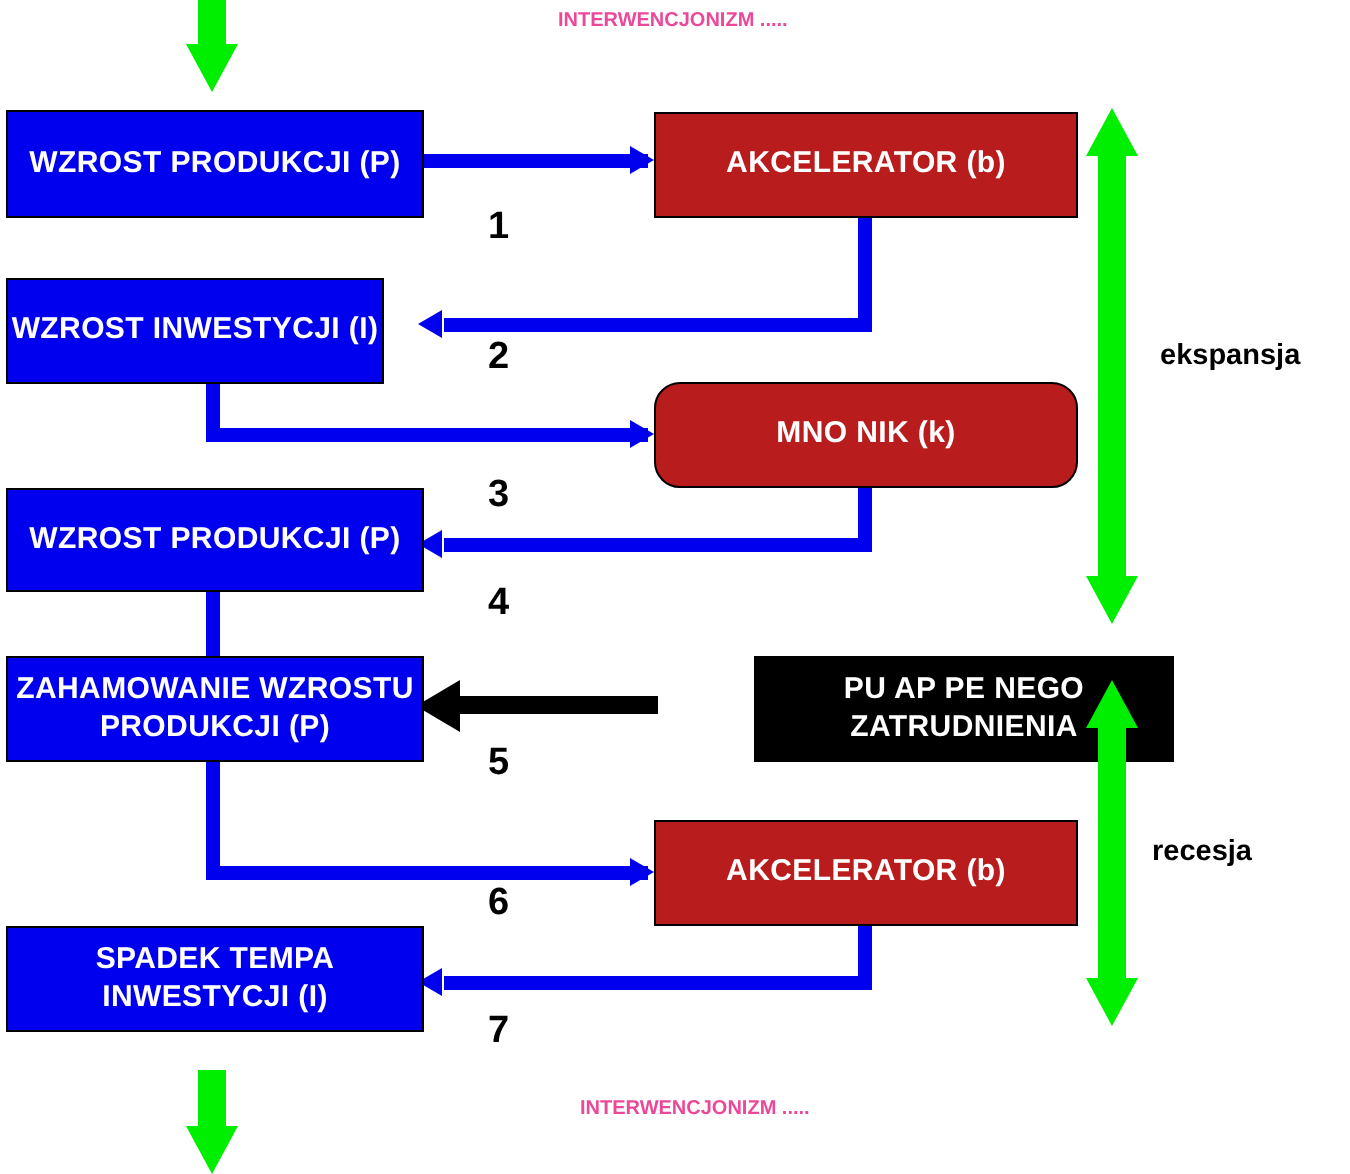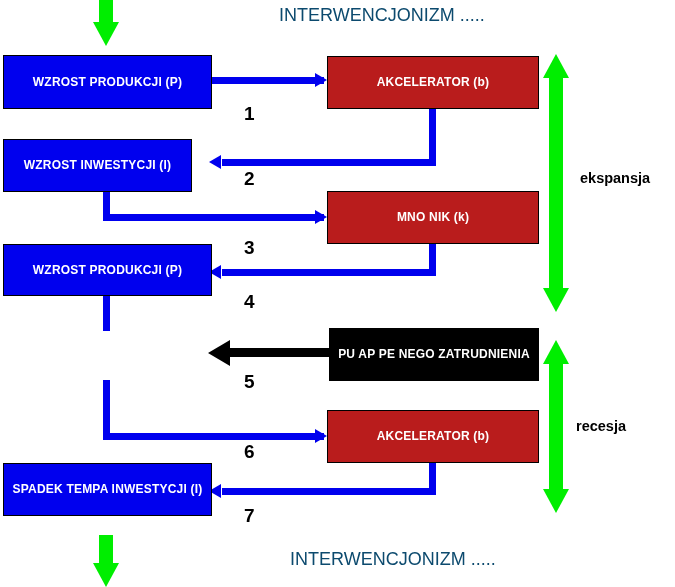--- a/index.html
+++ b/index.html
@@ -20,27 +20,27 @@
   .box {
     position: absolute;
     box-sizing: border-box;
     border: 1px solid #000000;
     display: flex;
     align-items: center;
     justify-content: center;
     text-align: center;
     color: #ffffff;
     font-weight: bold;
-    font-size: 12px;
+    font-size: 15px;
     line-height: 1.25;
     letter-spacing: 0.2px;
   }
   .box.blue { background: #0000ee; }
   .box.red  { background: #b91c1c; }
-  .box.black{ background: #000000; }
+  .box.black{ background: #000000; margin-left: 48px; }
 
   .seg {
     position: absolute;
     background: #0000ee;
   }
   .seg.black-line { background: #000000; }
 
   .arrowhead {
     position: absolute;
     width: 0;
@@ -65,23 +65,23 @@
   .num {
     position: absolute;
     color: #000000;
     font-weight: bold;
     font-size: 19px;
     font-family: "Liberation Sans", sans-serif;
   }
 
   .caption {
     position: absolute;
-    color: #0c4a6e;
-    font-weight: normal;
-    font-size: 18px;
+    color: #ec4899;
+    font-weight: bold;
+    font-size: 10px;
     white-space: nowrap;
   }
   .phase-label {
     position: absolute;
     color: #000000;
     font-weight: bold;
     font-size: 14.5px;
     white-space: nowrap;
   }
 
@@ -146,24 +146,25 @@
   <div class="seg" style="left:429px; top:462px; width:7px; height:33px;"></div>
   <div class="seg" style="left:222px; top:488px; width:214px; height:7px;"></div>
   <div class="arrowhead ah-left-blue" style="left:209px; top:484px;"></div>
 
   <div class="box blue" style="left:3px; top:55px; width:209px; height:54px;">WZROST PRODUKCJI (P)</div>
 
   <div class="box red" style="left:327px; top:56px; width:212px; height:53px;">AKCELERATOR (b)</div>
 
   <div class="box blue" style="left:3px; top:139px; width:189px; height:53px;">WZROST INWESTYCJI (I)</div>
 
-  <div class="box red" style="left:327px; top:191px; width:212px; height:53px;">MNO NIK (k)</div>
+  <div class="box red" style="left:327px; top:191px; width:212px; height:53px;border-radius:13px;">MNO NIK (k)</div>
 
   <div class="box blue" style="left:3px; top:244px; width:209px; height:52px;">WZROST PRODUKCJI (P)</div>
 
+  <div class="box blue" style="left:3px; top:328px; width:209px; height:53px;">ZAHAMOWANIE WZROSTU PRODUKCJI (P)</div>
 
   <div class="box black" style="left:329px; top:328px; width:210px; height:53px;">PU AP PE NEGO ZATRUDNIENIA</div>
 
   <div class="box red" style="left:327px; top:410px; width:212px; height:53px;">AKCELERATOR (b)</div>
 
   <div class="box blue" style="left:3px; top:463px; width:209px; height:53px;">SPADEK TEMPA INWESTYCJI (I)</div>
 
   <div class="num" style="left:244px; top:103px;">1</div>
   <div class="num" style="left:244px; top:168px;">2</div>
   <div class="num" style="left:244px; top:237px;">3</div>

